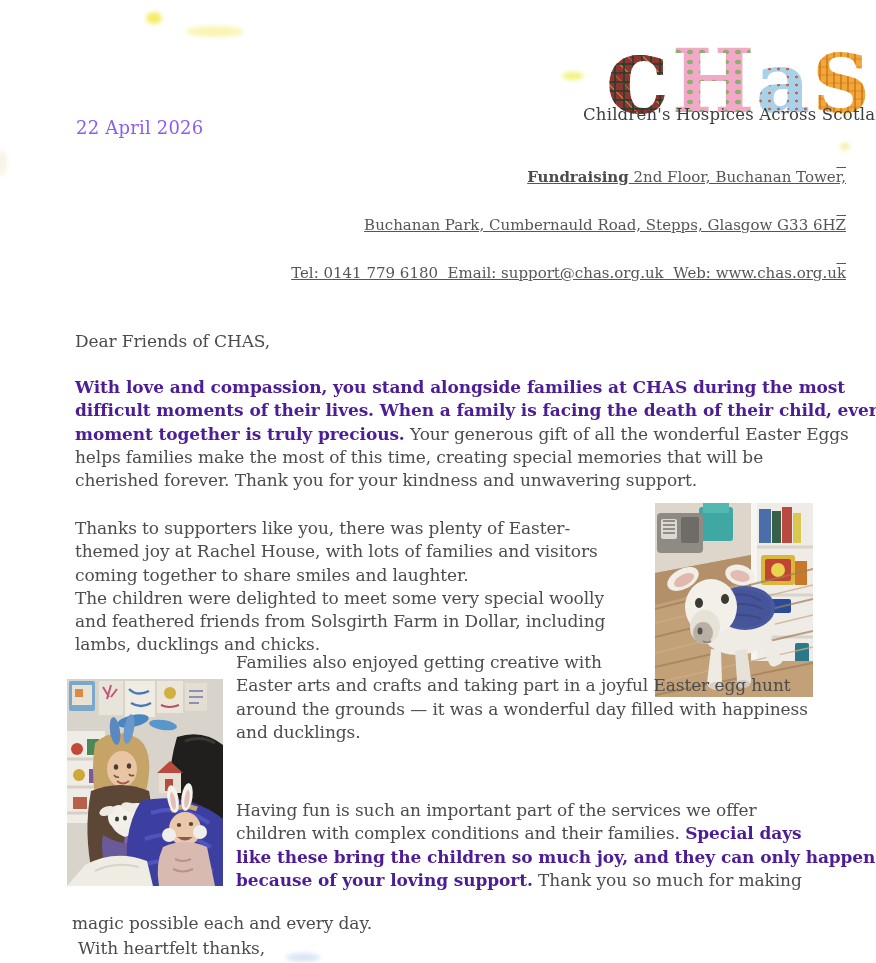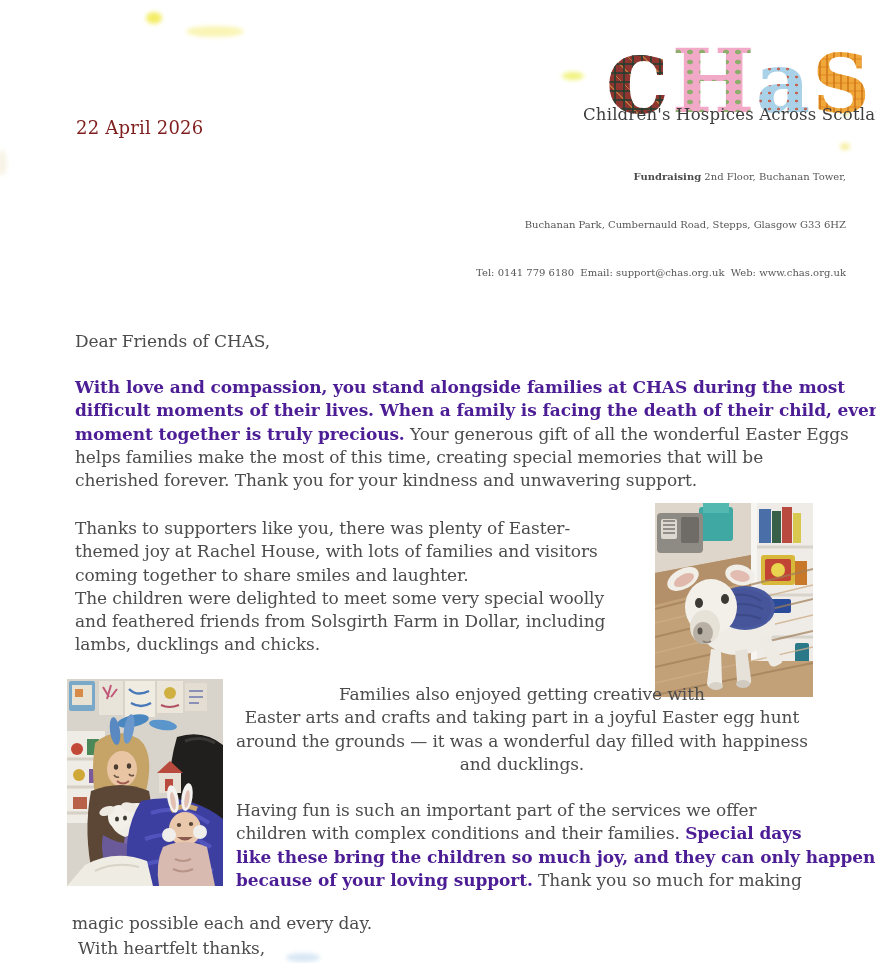--- a/index.html
+++ b/index.html
@@ -10,21 +10,21 @@
     background:#ffffff;
     font-family:"DejaVu Serif", serif;
     overflow:hidden;
   }
   .abs { position:absolute; }
 
   
   .date-block {
     left:76px; top:116px;
     font-size:18px; line-height:24px;
-    color:#7f1d1d; letter-spacing:.2px;
+    color:#8b5cf6; letter-spacing:.2px;
   }
 
   
   .logo-block { left:583px; top:22px; width:266px; }
   .logo-letters {
     display:flex; align-items:baseline;
     padding-left:22px; height:76px;
   }
   .lt {
     font-weight:bold; line-height:1;
@@ -61,22 +61,22 @@
   .logo-tagline {
     margin-top:7px; text-align:center;
     font-size:16.5px; letter-spacing:.2px; color:#3d3d3d;
     white-space:nowrap;
   }
 
   
   .contact-block {
     right:30px; top:137px;
     text-align:right;
-    font-size:10px; line-height:16px;
-    color:#565656; white-space:pre-wrap;
+    font-size:15px; line-height:16px;
+    color:#565656; white-space:pre-wrap;text-decoration:underline;
   }
   .contact-block .b { color:#4c4c4c; }
 
   
   .para {
     position:absolute;
     font-size:17px; line-height:23.3px;
     color:#4c4c4c; letter-spacing:-.1px;
     white-space:nowrap;
   }
@@ -262,19 +262,19 @@
   <circle cx="102" cy="156" r="7" fill="#f0eeea"></circle>
   <circle cx="133" cy="153" r="7" fill="#f0eeea"></circle>
 
   <path d="M96 168 q22 -10 44 0 l8 39 -56 0 q-4 -22 4 -39 z" fill="#d9bab0"></path>
   <path d="M108 180 q8 4 16 0 M106 190 q10 5 20 0" stroke="#b89488" stroke-width="2" fill="none"></path>
 
   <path d="M18 186 q30 -16 62 -4 l6 25 -86 0 z" fill="#efece4"></path>
   <path d="M28 192 q20 -10 44 -4" stroke="#d8d4c8" stroke-width="2" fill="none"></path>
 </svg>
 
-<div class="para" style="left:236px; top:683px;text-align:center;"><span>Families also enjoyed getting creative with</span><br><span>Easter arts and crafts and taking part in a joyful Easter egg hunt</span><br><span>around the grounds — it was a wonderful day filled with happiness</span><br><span>and ducklings.</span></div>
+<div class="para" style="left:236px; top:651px;"><span>Families also enjoyed getting creative with</span><br><span>Easter arts and crafts and taking part in a joyful Easter egg hunt</span><br><span>around the grounds — it was a wonderful day filled with happiness</span><br><span>and ducklings.</span></div>
 
 <div class="para" style="left:236px; top:799px;"><span>Having fun is such an important part of the services we offer</span><br><span>children with complex conditions and their families. </span><span class="b">Special days</span><br><span class="b">like these bring the children so much joy, and they can only happen</span><br><span class="b">because of your loving support.</span><span> Thank you so much for making</span></div>
 
 <div class="para" style="left:72px; top:912px;">magic possible each and every day.</div>
 
 <div class="para" style="left:78px; top:937px;">With heartfelt thanks,</div>
 
 </body></html>

